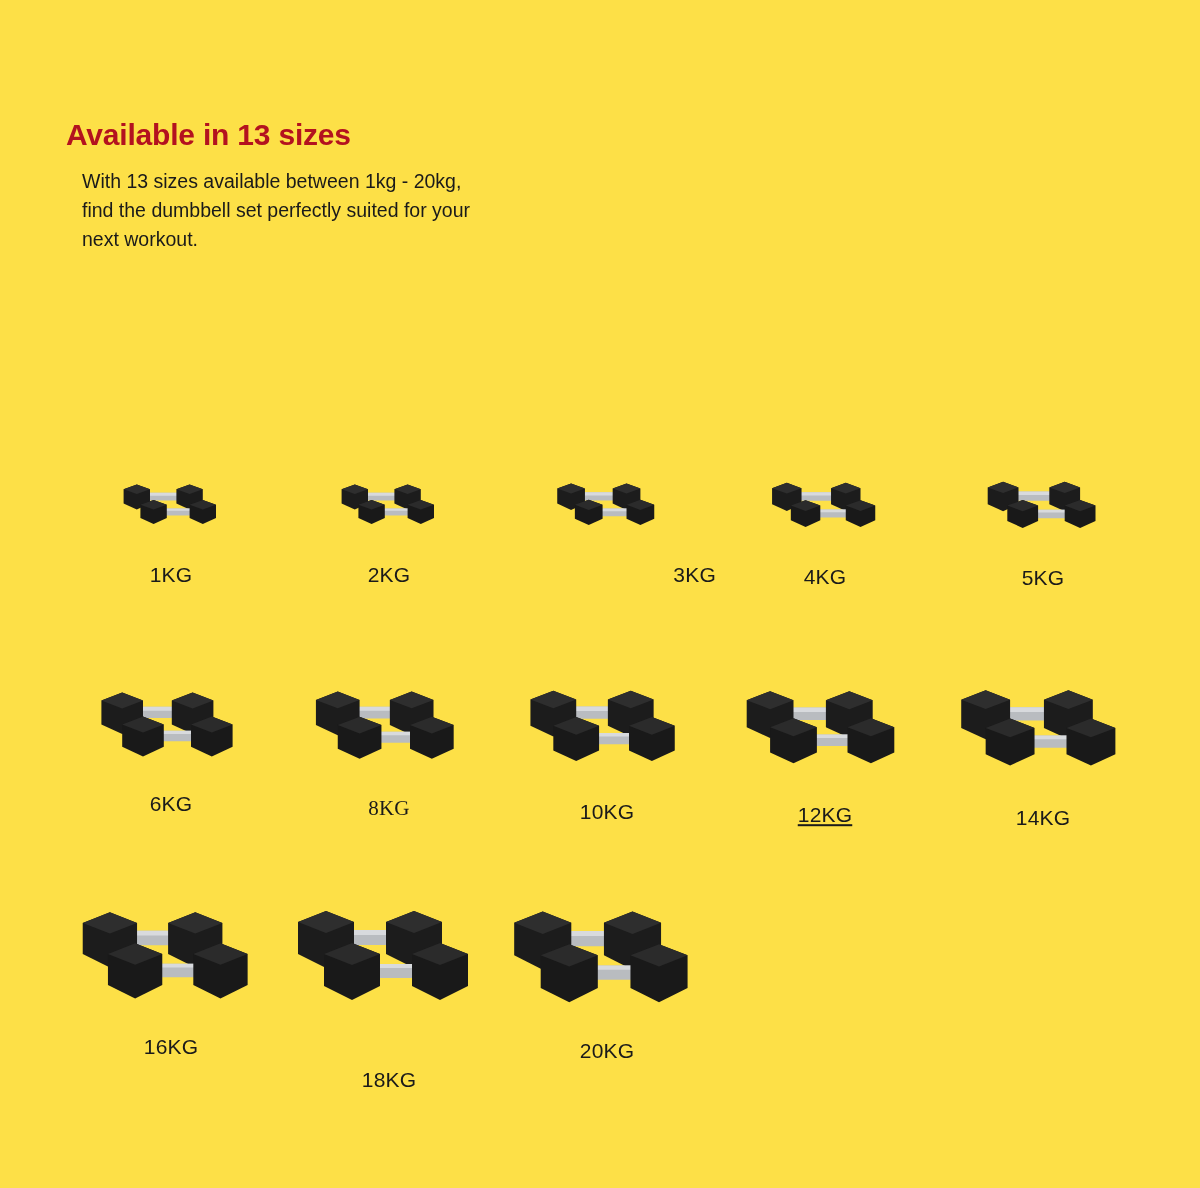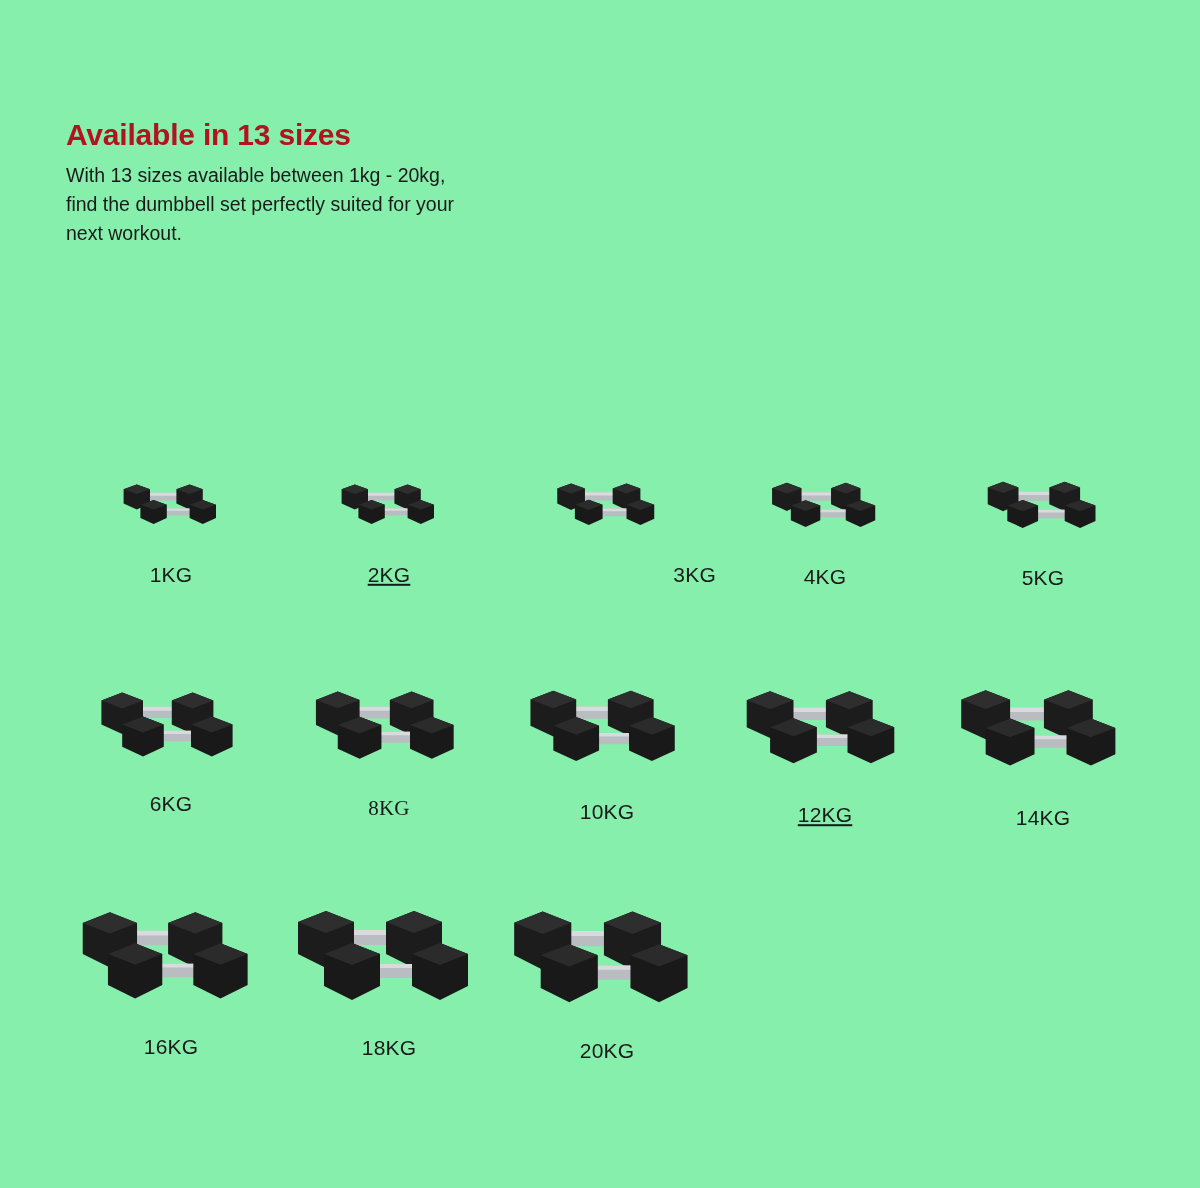--- a/index.html
+++ b/index.html
@@ -10,21 +10,21 @@
     width: 1200px;
     height: 1188px;
     background: #ffffff;
     font-family: "Liberation Sans", sans-serif;
     overflow: hidden;
   }
   .page {
     position: relative;
     width: 1200px;
     height: 1188px;
-    background: #86efac;
+    background: #fde047;
   }
 
   
   .header {
     position: absolute;
     left: 66px;
     top: 118px;
     width: 520px;
   }
   .headline {
@@ -32,21 +32,21 @@
     font-weight: bold;
     color: #b3121f;
     letter-spacing: -0.2px;
     margin: 0 0 10px 0;
     line-height: 1.1;
   }
   .subcopy {
     font-size: 19.5px;
     color: #1a1a1a;
     line-height: 1.48;
-    margin: 0;
+    margin: 16px;
     max-width: 400px;
   }
 
   
   .grid {
     position: absolute;
     left: 0;
     top: 440px;
     width: 1000px;
   }
@@ -94,31 +94,31 @@
   .cell.s8  { transform: translate(0px, 2px)  scale(0.88); transform-origin: center top; }
   .cell.s9  { transform: translate(0px, 2px)  scale(0.90); transform-origin: center top; }
   .cell.s10 { transform: translate(0px, 0px)  scale(0.94); transform-origin: center top; }
   .cell.s11 { transform: translate(0px, 0px)  scale(0.97); transform-origin: center top; }
   .cell.s12 { transform: translate(0px, -2px) scale(1.00); transform-origin: center top; }
   .cell.s13 { transform: translate(0px, -2px) scale(1.02); transform-origin: center top; }
 
   
   .cell .caption { transform-origin: center top; }
   .cell.s1  .caption { transform: scale(1.667) translateY(10px); }
-  .cell.s2  .caption { transform: scale(1.667) translateY(10px); text-decoration: underline; }
+  .cell.s2  .caption { transform: scale(1.667) translateY(10px); }
   .cell.s3  .caption { transform: scale(1.587) translateY(8px); text-align: right; }
   .cell.s4  .caption { transform: scale(1.493) translateY(6px); }
   .cell.s5  .caption { transform: scale(1.429) translateY(4px); }
   .cell.s6  .caption { transform: scale(1.25)  translateY(4px); }
   .cell.s7  .caption { transform: scale(1.190) translateY(4px); font-family: Liberation Serif, serif; }
   .cell.s8  .caption { transform: scale(1.136) translateY(4px); }
   .cell.s9  .caption { transform: scale(1.111) translateY(4px); text-decoration: underline; }
   .cell.s10 .caption { transform: scale(1.064) translateY(3px); }
   .cell.s11 .caption { transform: scale(1.031) translateY(3px); }
-  .cell.s12 .caption { transform: scale(1.0)   translateY(2px); }
+  .cell.s12 .caption { transform: scale(1.0)   translateY(2px); margin-top: 32px; }
   .cell.s13 .caption { transform: scale(0.98)  translateY(2px); }
 
   svg { display: block; }
 </style>
 </head>
 <body>
 
 <div class="page">
 
   <div class="header">

